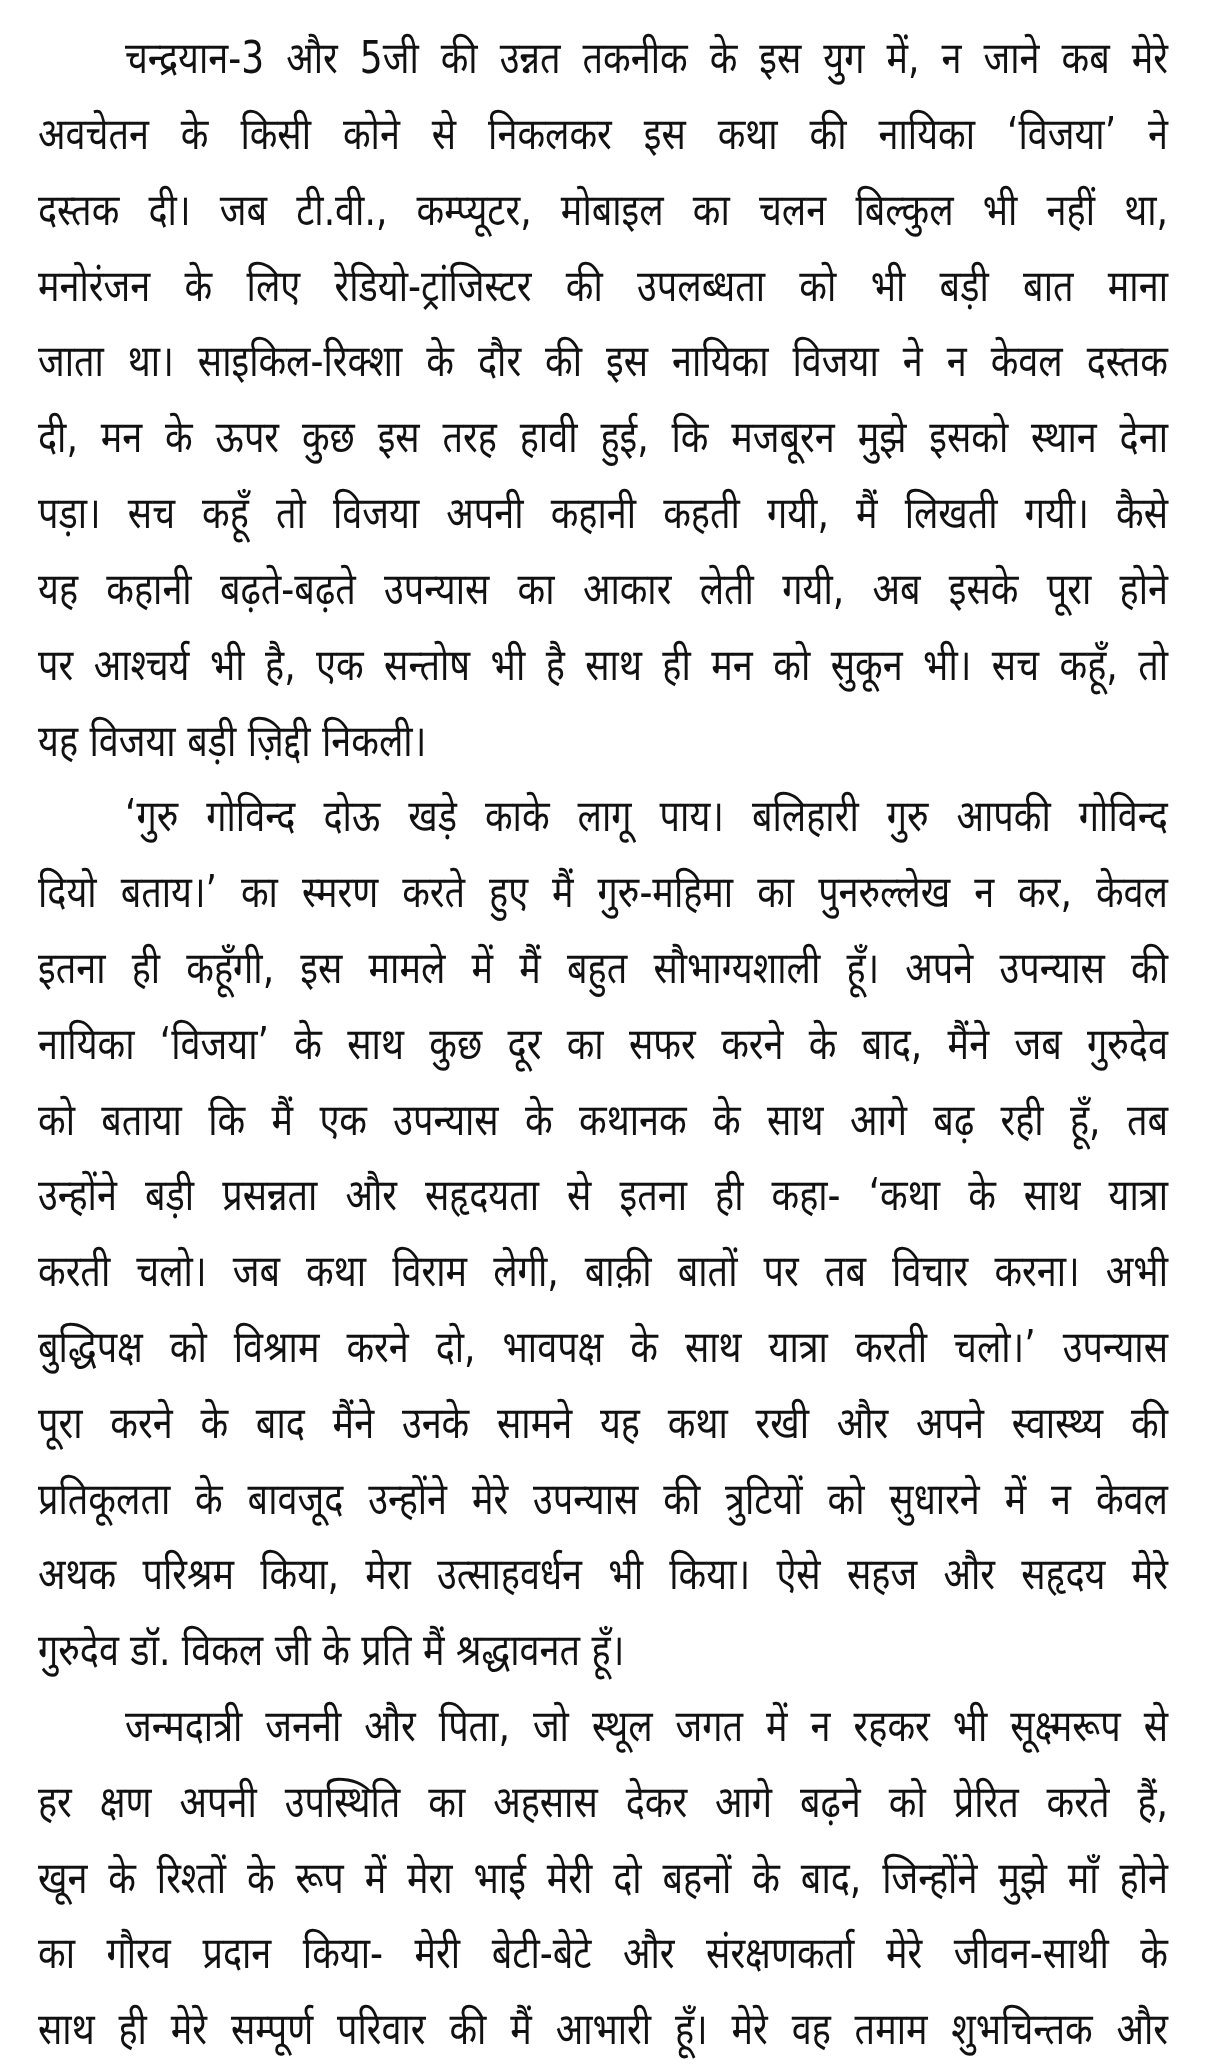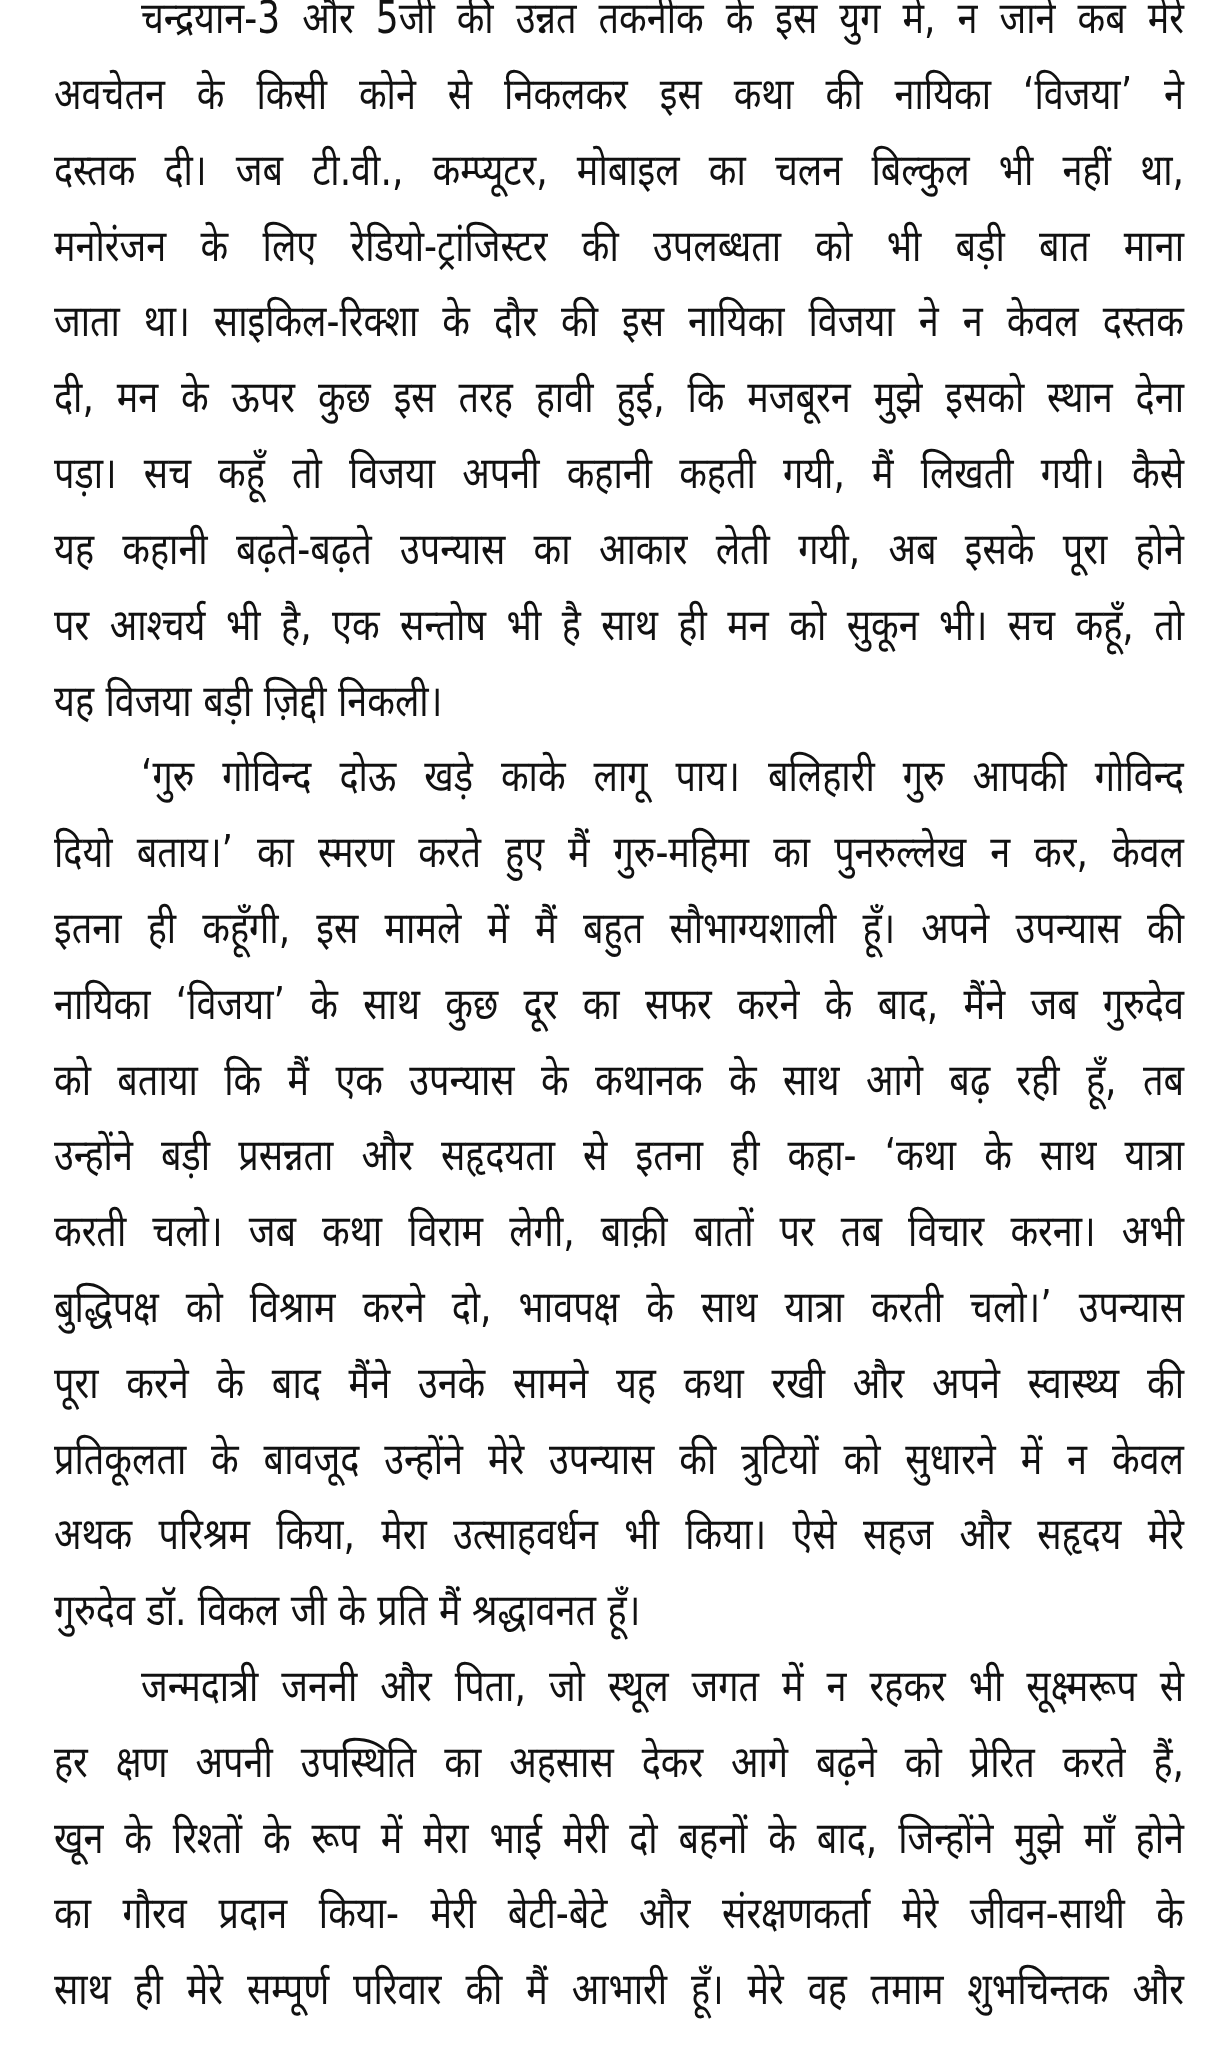--- a/index.html
+++ b/index.html
@@ -16,25 +16,25 @@
       color: #111111;
     }
     .page {
       position: absolute;
       left: 38px;
       top: 0;
       width: 1130px;
     }
     .line {
       position: absolute;
-      left: 16px;
+      left: 0;
       width: 1130px;
       height: 76px;
       display: flex;
-      align-items: flex-start;
+      align-items: flex-end;
       overflow: visible;
     }
     .line-inner {
       display: block;
       width: 100%;
       white-space: nowrap;
       font-size: 36px;
       line-height: 1;
       text-align: justify;
       text-align-last: justify;

